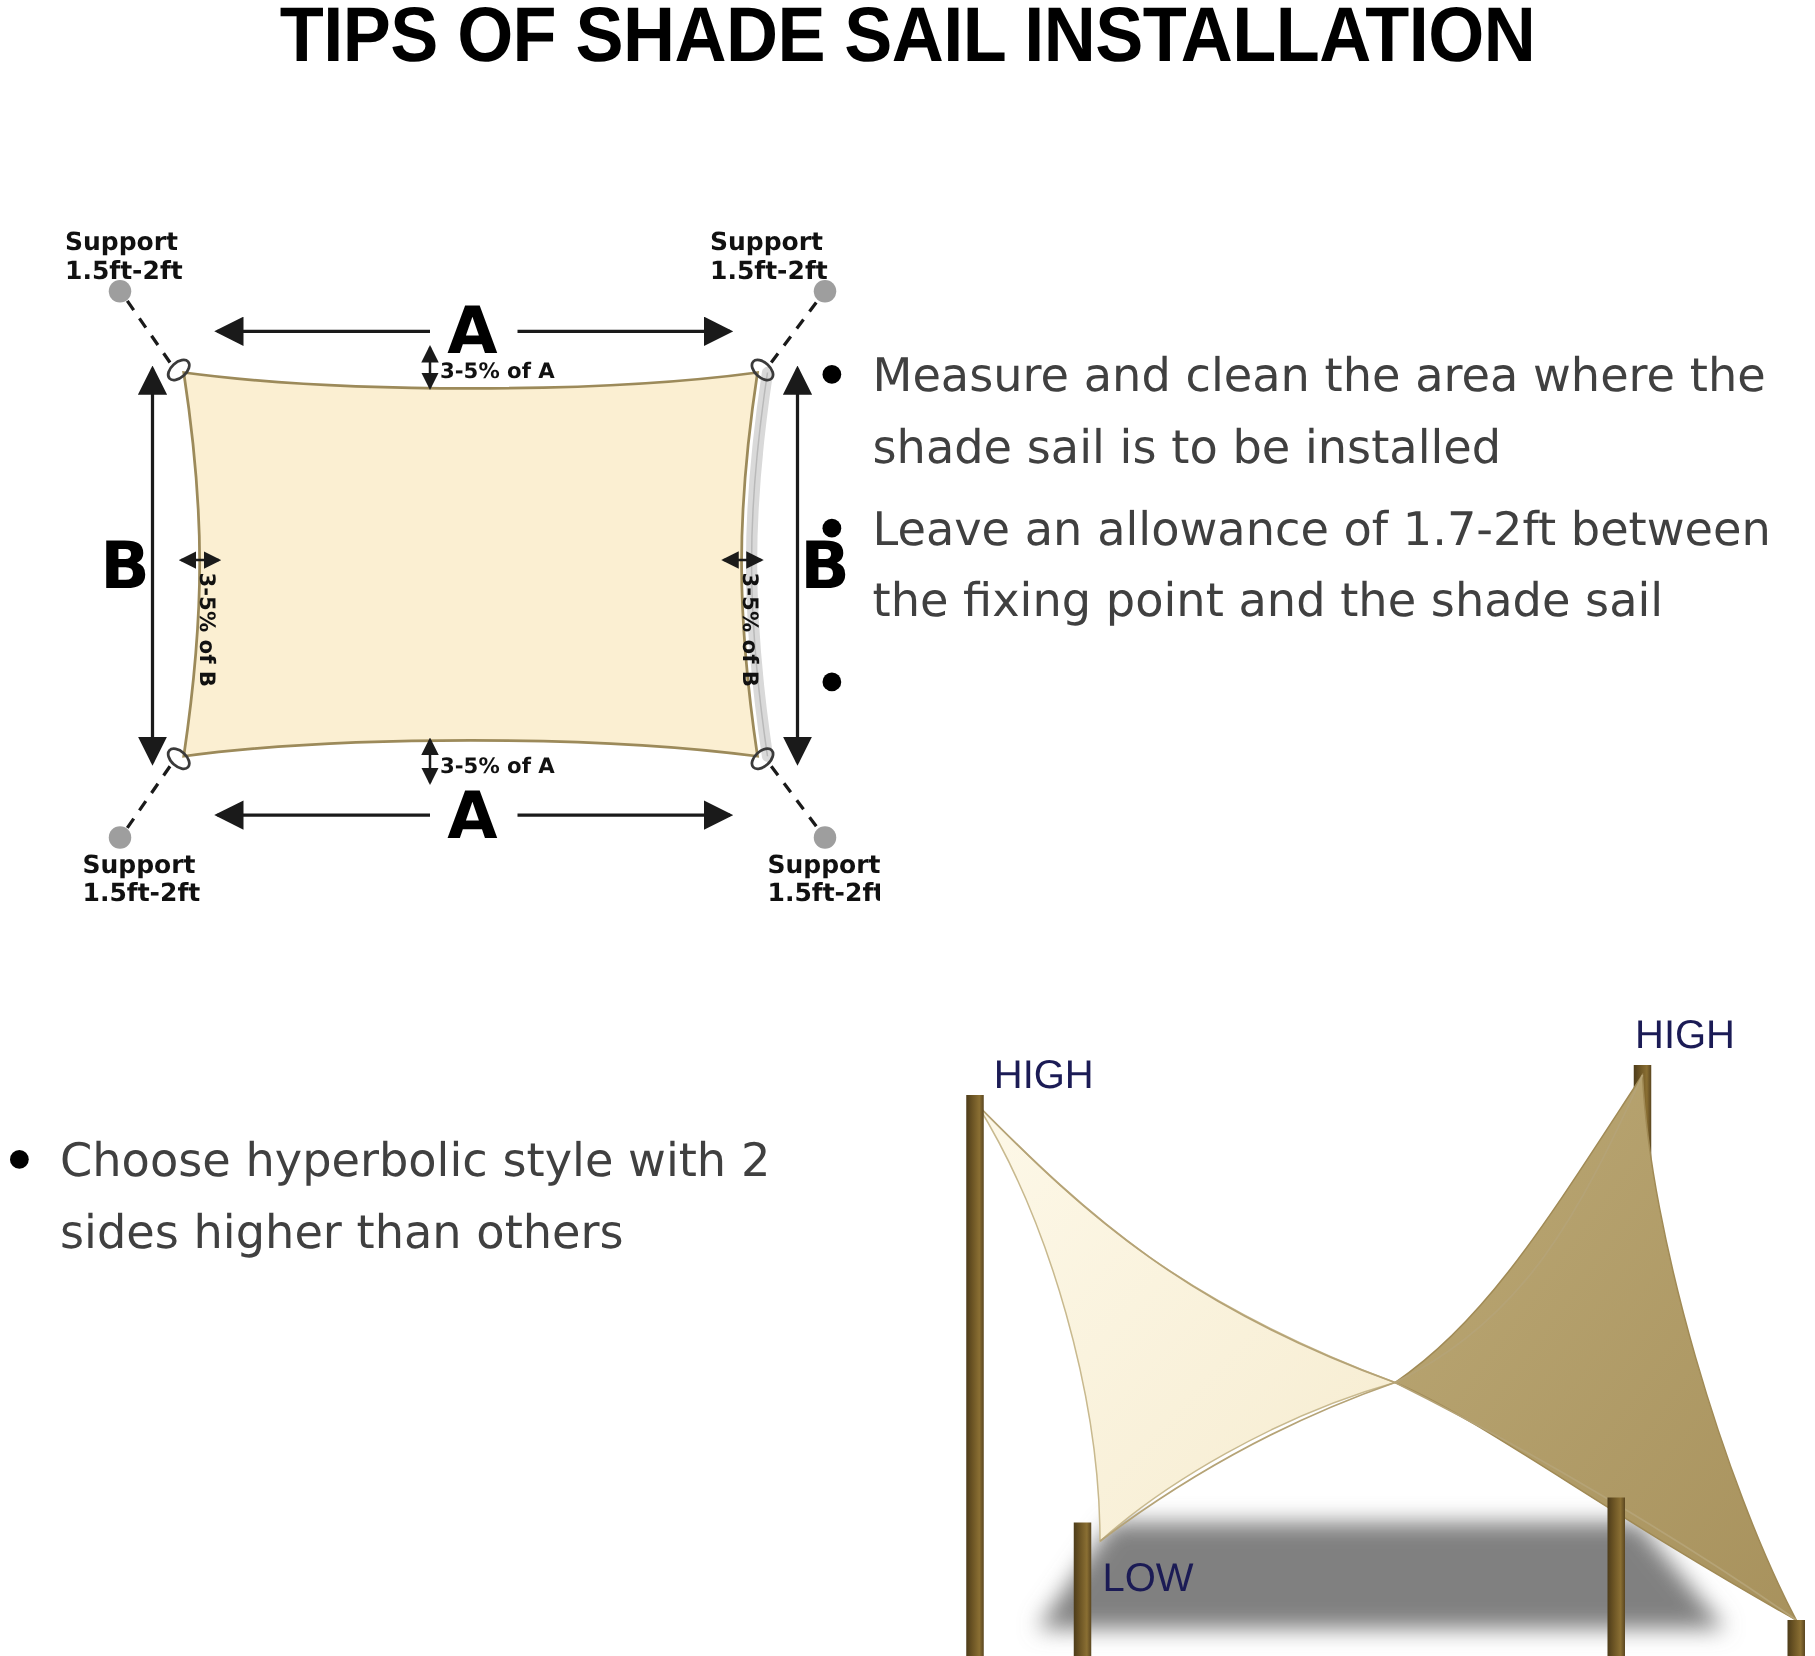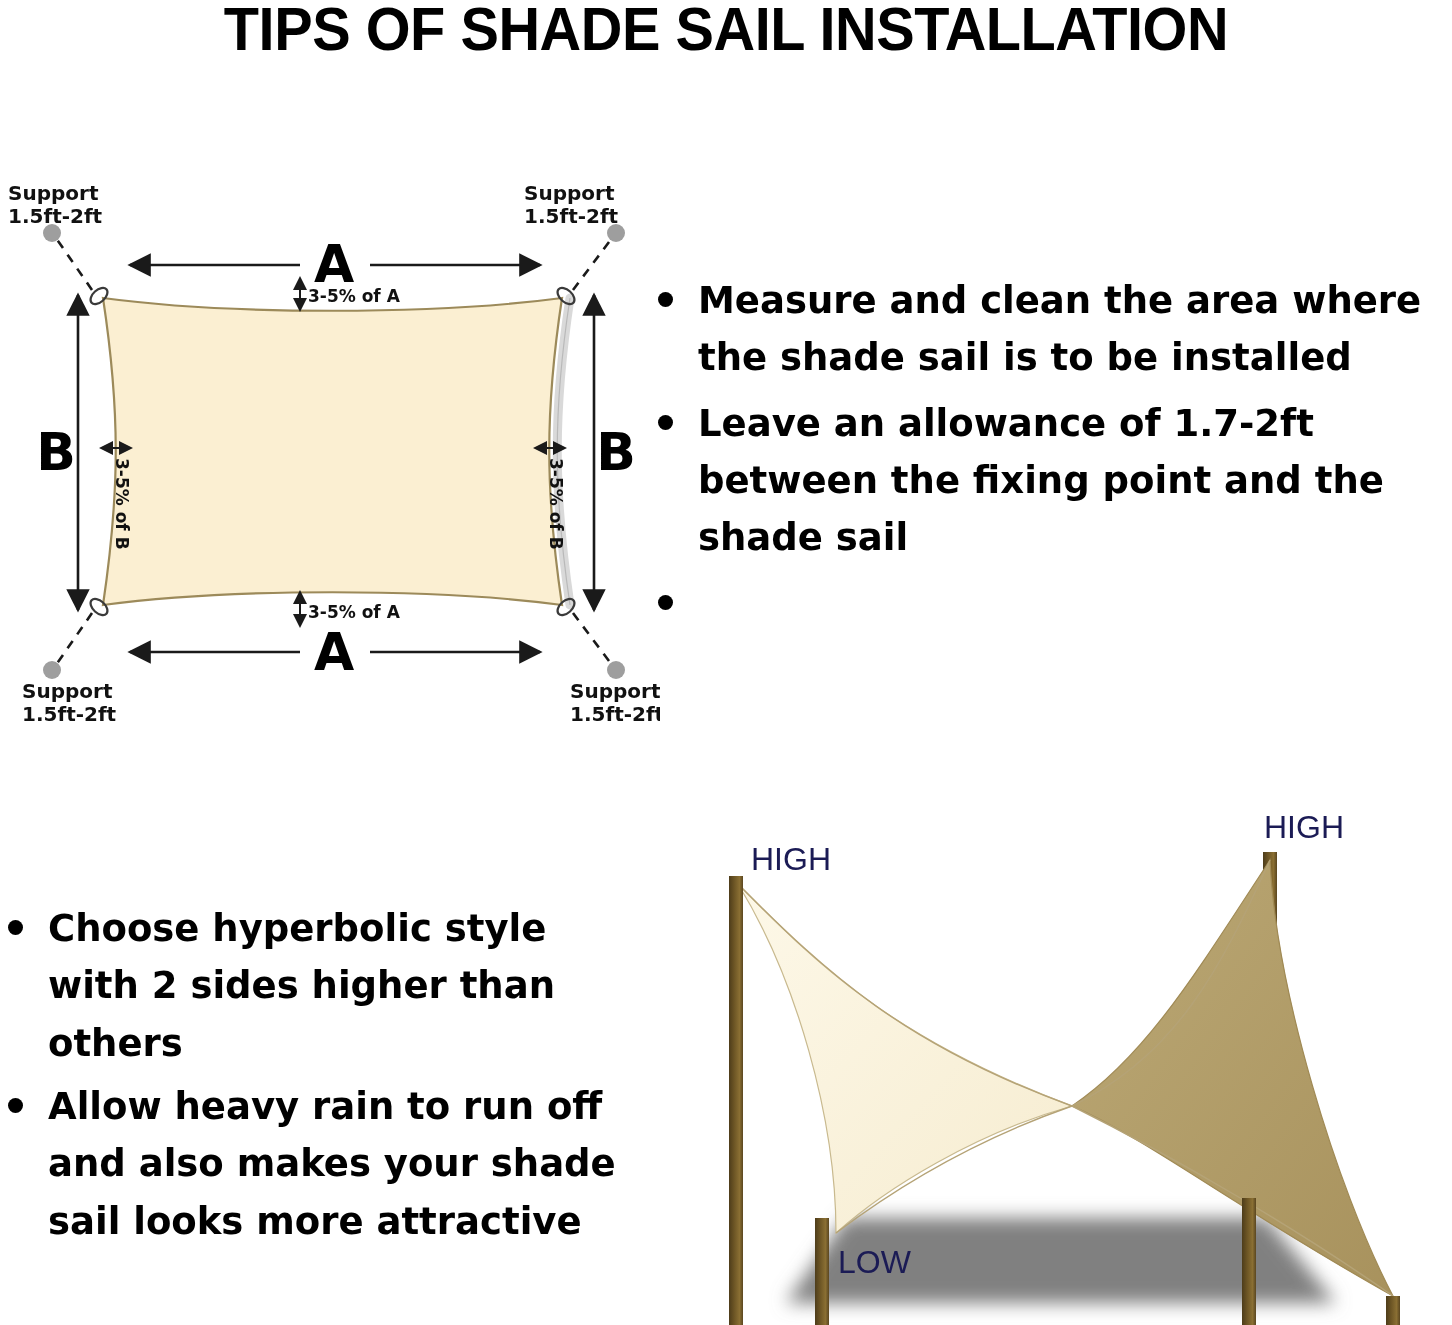--- a/index.html
+++ b/index.html
@@ -27,35 +27,35 @@
     font-weight: bold;
     font-size: 62px;
     letter-spacing: -0.5px;
     transform: scaleX(0.93);
     transform-origin: center top;
     white-space: nowrap;
     line-height: 1.05;
   }
 
   
-  .panel { position: absolute; }
+  .panel { position: absolute; margin-left: 44px; }
 
   
   .bullets {
     position: absolute;
     list-style: none;
     margin: 0;
     padding: 0;
   }
   .bullets li {
     position: relative;
     padding-left: 46px;
     font-family: "DejaVu Sans", sans-serif;
-    font-weight: 700;
-    color: #000000;
+    font-weight: 400;
+    color: #404040;
   }
   .bullets li .dot {
     position: absolute;
     left: 6px;
     top: 0.55em;
     width: 15px;
     height: 15px;
     background: #000000;
     border-radius: 50%;
   }
@@ -237,24 +237,20 @@
   </li>
   <li>
     <span class="dot"></span>
   </li>
 </ul>
 
 <ul id="bullets-bottom" class="bullets">
   <li>
     <span class="dot"></span>
     <span>Choose hyperbolic style with 2 sides higher than others</span>
-  </li>
-  <li>
-    <span class="dot"></span>
-    <span>Allow heavy rain to run off and also makes your shade sail looks more attractive</span>
   </li>
 </ul>
 
 <div id="diagram-hyper" class="panel">
   <svg width="776" height="537" viewBox="0 0 776 537" xmlns="http://www.w3.org/2000/svg">
     <defs>
       <filter id="shadowBlur" x="-25%" y="-60%" width="150%" height="220%">
         <feGaussianBlur stdDeviation="9"></feGaussianBlur>
       </filter>
       <linearGradient id="postGrad" x1="0" y1="0" x2="1" y2="0">

